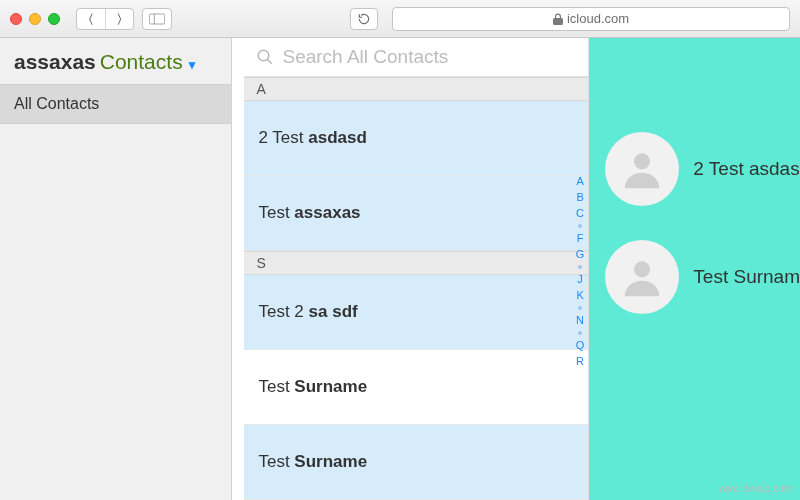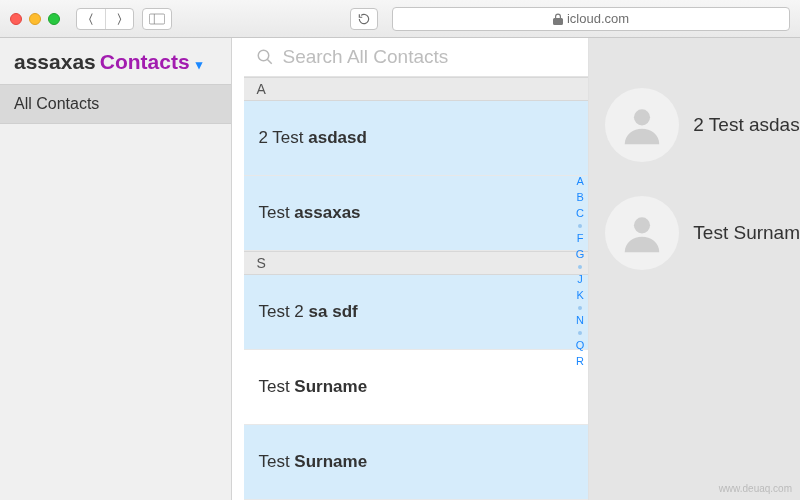--- a/index.html
+++ b/index.html
@@ -15,36 +15,36 @@
   .nav-btn + .nav-btn { border-left:1px solid #d7d7d7; }
   .sidebar-btn { border:1px solid #c5c5c5; border-radius:4px; background:#fff; width:30px; height:22px; display:flex; align-items:center; justify-content:center; color:#6a6a6a; }
   .sidebar-btn svg { width:16px; height:12px; }
   .spacer-flex { flex:1; }
   .reload-btn { border:1px solid #c5c5c5; border-radius:4px; background:#fff; width:28px; height:22px; display:flex; align-items:center; justify-content:center; color:#6a6a6a; font-size:13px; margin-right:6px;}
   .url-bar { flex:0 0 398px; height:24px; background:#fff; border:1px solid #c5c5c5; border-radius:4px; display:flex; align-items:center; justify-content:center; color:#6f6f6f; font-size:13px; gap:4px;}
   .lock-icon svg { width:10px; height:12px; display:block; }
   .app { display:flex; height:calc(500px - 38px); }
   .left-panel { width:248px; background:#f0f0f0; border-right:1px solid #d3d3d3; }
   .app-title { padding:12px 14px 10px; font-size:21px; font-weight:600; color:#333; display:flex; align-items:baseline; gap:4px;}
-  .app-title .brand-blue { color:#a21caf; font-weight:700; }
+  .app-title .brand-blue { color:#4d7c0f; font-weight:400; }
   .chevron { color:#1b88ff; font-size:13px; margin-left:2px;}
   .group-row { background:#d9d9d9; padding:10px 14px; font-size:16px; color:#333; border-top:1px solid #cfcfcf; border-bottom:1px solid #cfcfcf;}
   .mid-panel { width:368px; border-right:1px solid #e1e1e1; position:relative; display:flex; flex-direction:column;margin-left:12px;}
   .search-row { height:46px; display:flex; align-items:center; padding:0 12px; border-bottom:1px solid #e3e3e3; gap:8px;}
   .search-row svg { width:18px; height:18px; stroke:#b8b8b8; }
   .search-input { border:none; outline:none; font-size:19px; color:#333; flex:1; background:transparent;}
   .search-input::placeholder { color:#bdbdbd; }
   .section-header { background:#eaeaea; border-top:1px solid #d7d7d7; border-bottom:1px solid #d7d7d7; padding:3px 12px; font-size:14px; color:#555;}
   .contact-row { padding:27px 14px; font-size:17px; color:#333; border-bottom:1px solid #e8e8e8;}
   .contact-row .bold { font-weight:600; }
   .contact-row.selected { background:#d6ecfb; }
   .alpha-index { position:absolute; right:4px; top:138px; display:flex; flex-direction:column; align-items:center; gap:5px;}
   .alpha-index span { font-size:11px; color:#1b88ff; font-weight:500; line-height:1;}
   .alpha-index .idot { width:4px; height:4px; border-radius:50%; background:#9ac8ef; display:inline-block;}
-  .right-panel { flex:1; background:#e5e5e5; padding-top:42px;}
+  .right-panel { flex:1; background:#5eead4; padding-top:86px;}
   .card { display:flex; align-items:center; gap:14px; padding:8px 0 26px 16px;}
   .avatar { width:74px; height:74px; border-radius:50%; background:#f1f1f1; display:flex; align-items:center; justify-content:center;}
   .avatar svg { width:46px; height:46px; fill:#cfcfcf;}
   .card-name { font-size:19px; color:#333; white-space:nowrap;}
   .watermark { position:absolute; right:8px; bottom:6px; font-size:10px; color:#bbb;}
 </style>
 </head>
 <body>
 
 <div class="browser-chrome">

